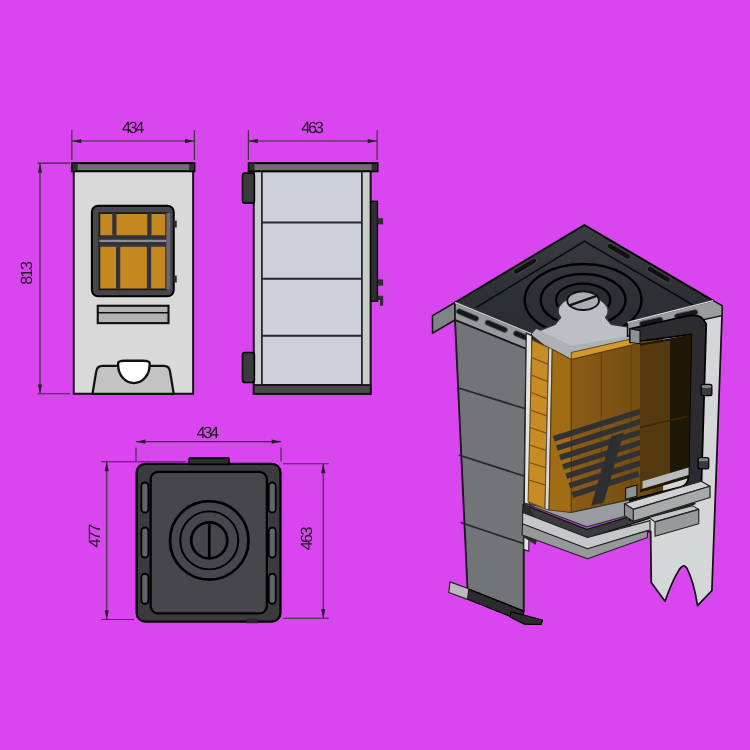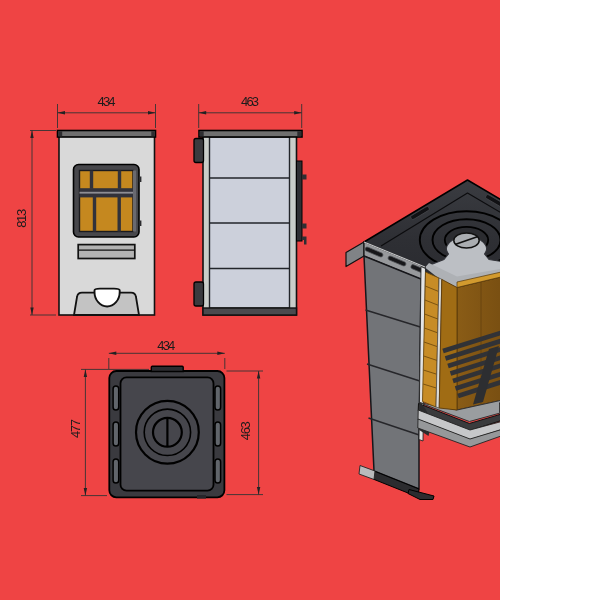--- a/index.html
+++ b/index.html
@@ -1,16 +1,16 @@
 <!DOCTYPE html>
 <html><head>
 <meta charset="utf-8">
 <style>
   html,body{margin:0;padding:0;background:#ffffff;}
-  #page{width:500px;height:600px;position:relative;background:#ef4444;overflow:hidden;}
+  #page{width:600px;height:600px;position:relative;background:#d946ef;overflow:hidden;}
   svg{position:absolute;top:0;left:0;}
   text{font-family:"Liberation Sans",sans-serif;fill:#1c1c1c;}
 </style>
 </head>
 <body>
 <div id="page">
 <svg width="600" height="600" viewBox="0 0 600 600">
   <defs>
     <linearGradient id="plateg" x1="467" y1="180" x2="467" y2="300" gradientUnits="userSpaceOnUse">
       <stop offset="0" stop-color="#3a3c41"></stop>

